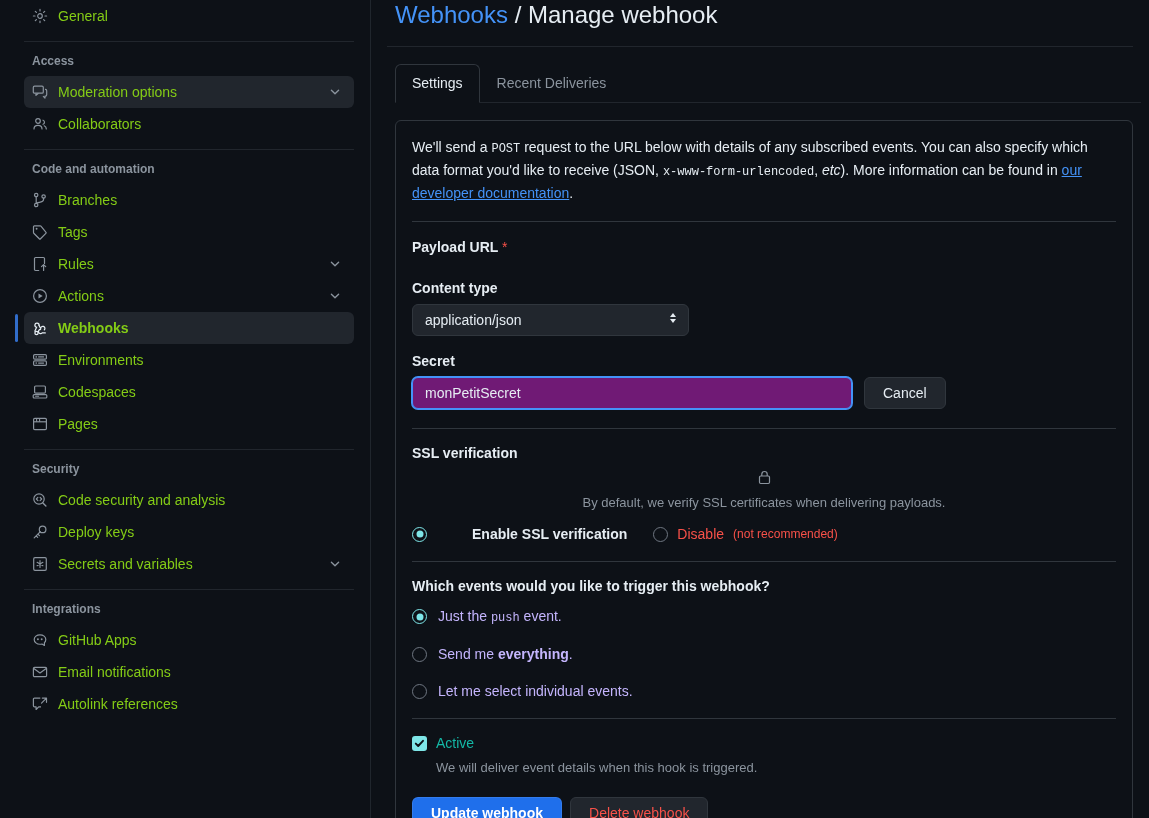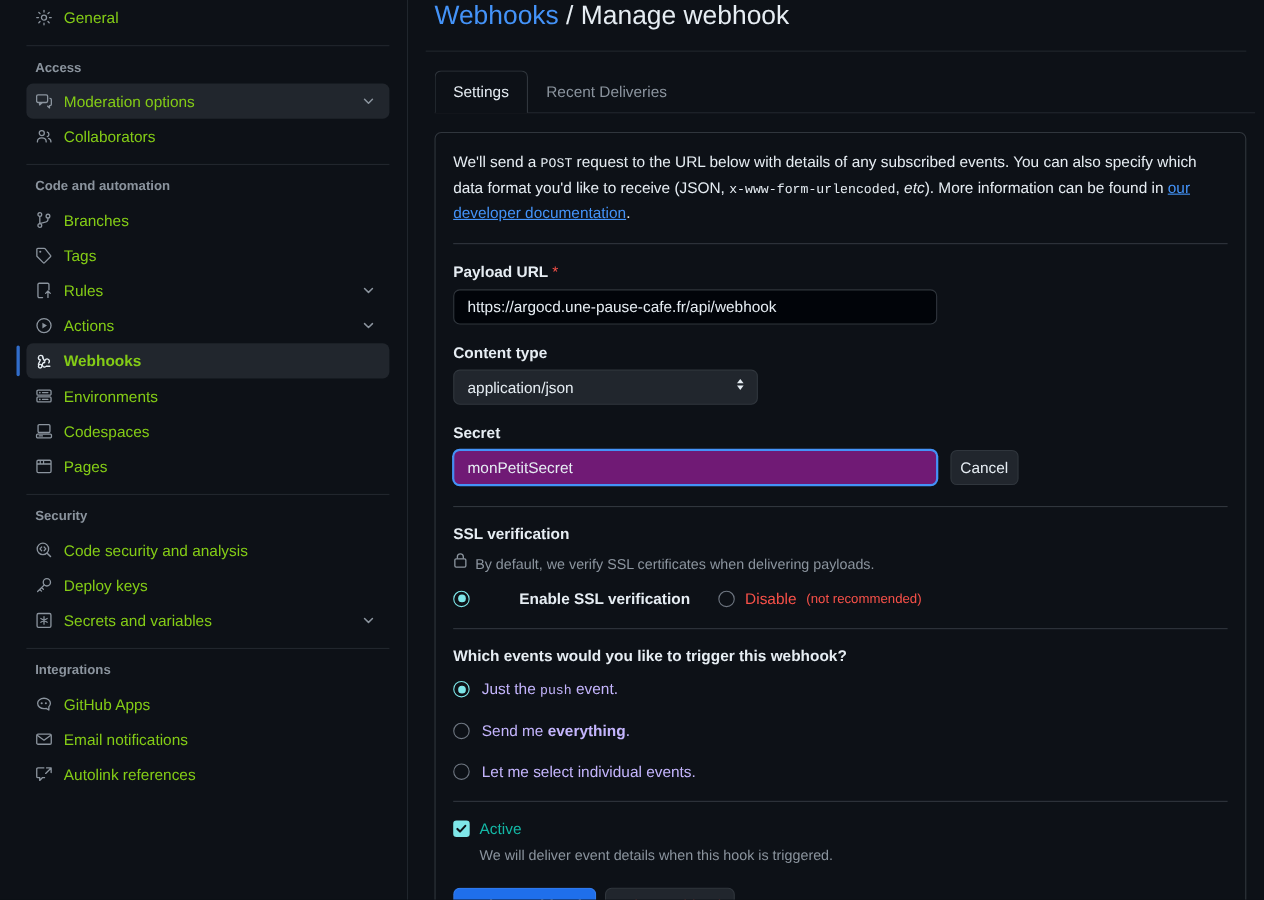--- a/index.html
+++ b/index.html
@@ -203,21 +203,21 @@
     right: 10px; top: 50%;
     transform: translateY(-50%);
     pointer-events: none;
     color: #e6edf3;
   }
   .secret-row { display: flex; align-items: center; gap: 12px; }
   .btn {
     height: 32px;
     border-radius: 6px;
     font-size: 14px;
-    padding: 0 8px;
+    padding: 0 18px;
     cursor: pointer;
     border: 1px solid #30363d;
     background: #21262d;
     color: #e6edf3;
     font-family: "Liberation Sans", sans-serif;
     line-height: 30px;
   }
   .btn-primary {
     background: #1f6feb;
     border-color: rgba(240,246,252,0.1);
@@ -227,25 +227,26 @@
   .btn-danger { color: #f85149; }
 
   .sectitle {
     font-size: 14px;
     font-weight: bold;
     color: #e6edf3;
     margin-bottom: 9px;
   }
   .hintline {
     display: flex;
-    align-items: flex-end;
+    align-items: center;
     gap: 7px;
     font-size: 13px;
     color: #8b949e;
     margin-bottom: 16px;
+    flex-direction: column;
   }
   .radio-row { display: flex; align-items: center; gap: 14px; }
   .radio-opt {
     display: flex;
     align-items: center;
     gap: 9px;
     font-size: 14px;
     cursor: pointer;
   }
   .radio {
@@ -533,21 +534,20 @@
       <span>We'll send a </span><code class="mono">POST</code><span> request to the URL below with details of any subscribed events. You can also specify which data format you'd like to receive (JSON, </span><code class="mono">x-www-form-urlencoded</code><span>, </span><i>etc</i><span>). More information can be found in </span><a class="lnk" href="#">our developer documentation</a><span>.</span>
     </div>
 
     <div class="hr"></div>
 
     <div class="field">
       <label class="flabel">
         <span>Payload URL</span>
         <span class="req">*</span>
       </label>
-      <input class="txtinput" type="text" value="https://argocd.une-pause-cafe.fr/api/webhook" style="">
     </div>
 
     <div style="height:16px"></div>
 
     <div class="field">
       <label class="flabel">Content type</label>
       <div class="selwrap">
         <input class="selinput" type="text" readonly="" value="application/json" style="">
         <span class="arrows">
           <svg width="12" height="14" viewBox="0 0 12 14" fill="none">

